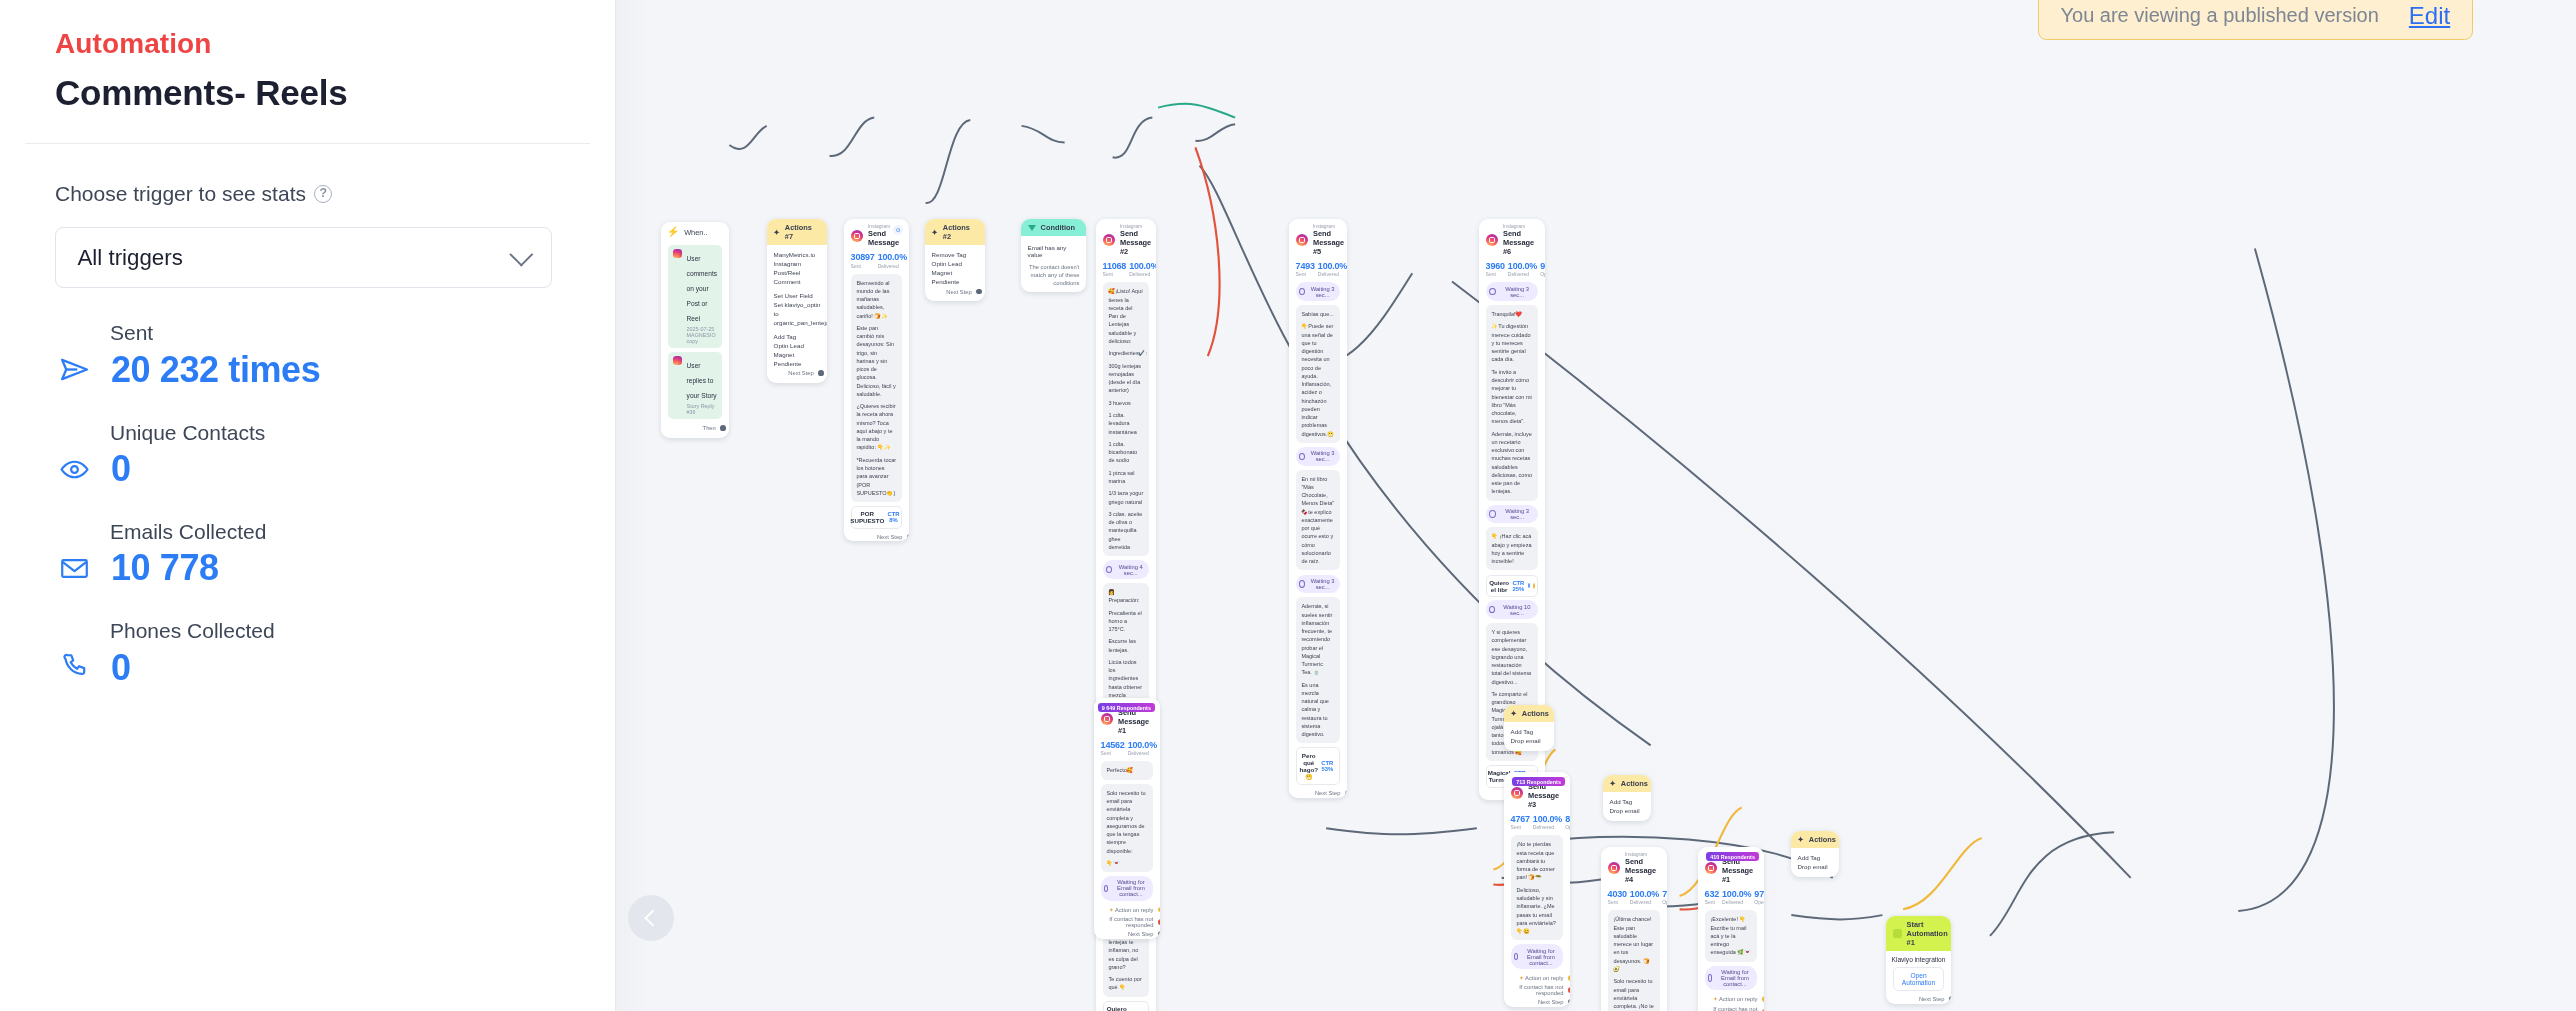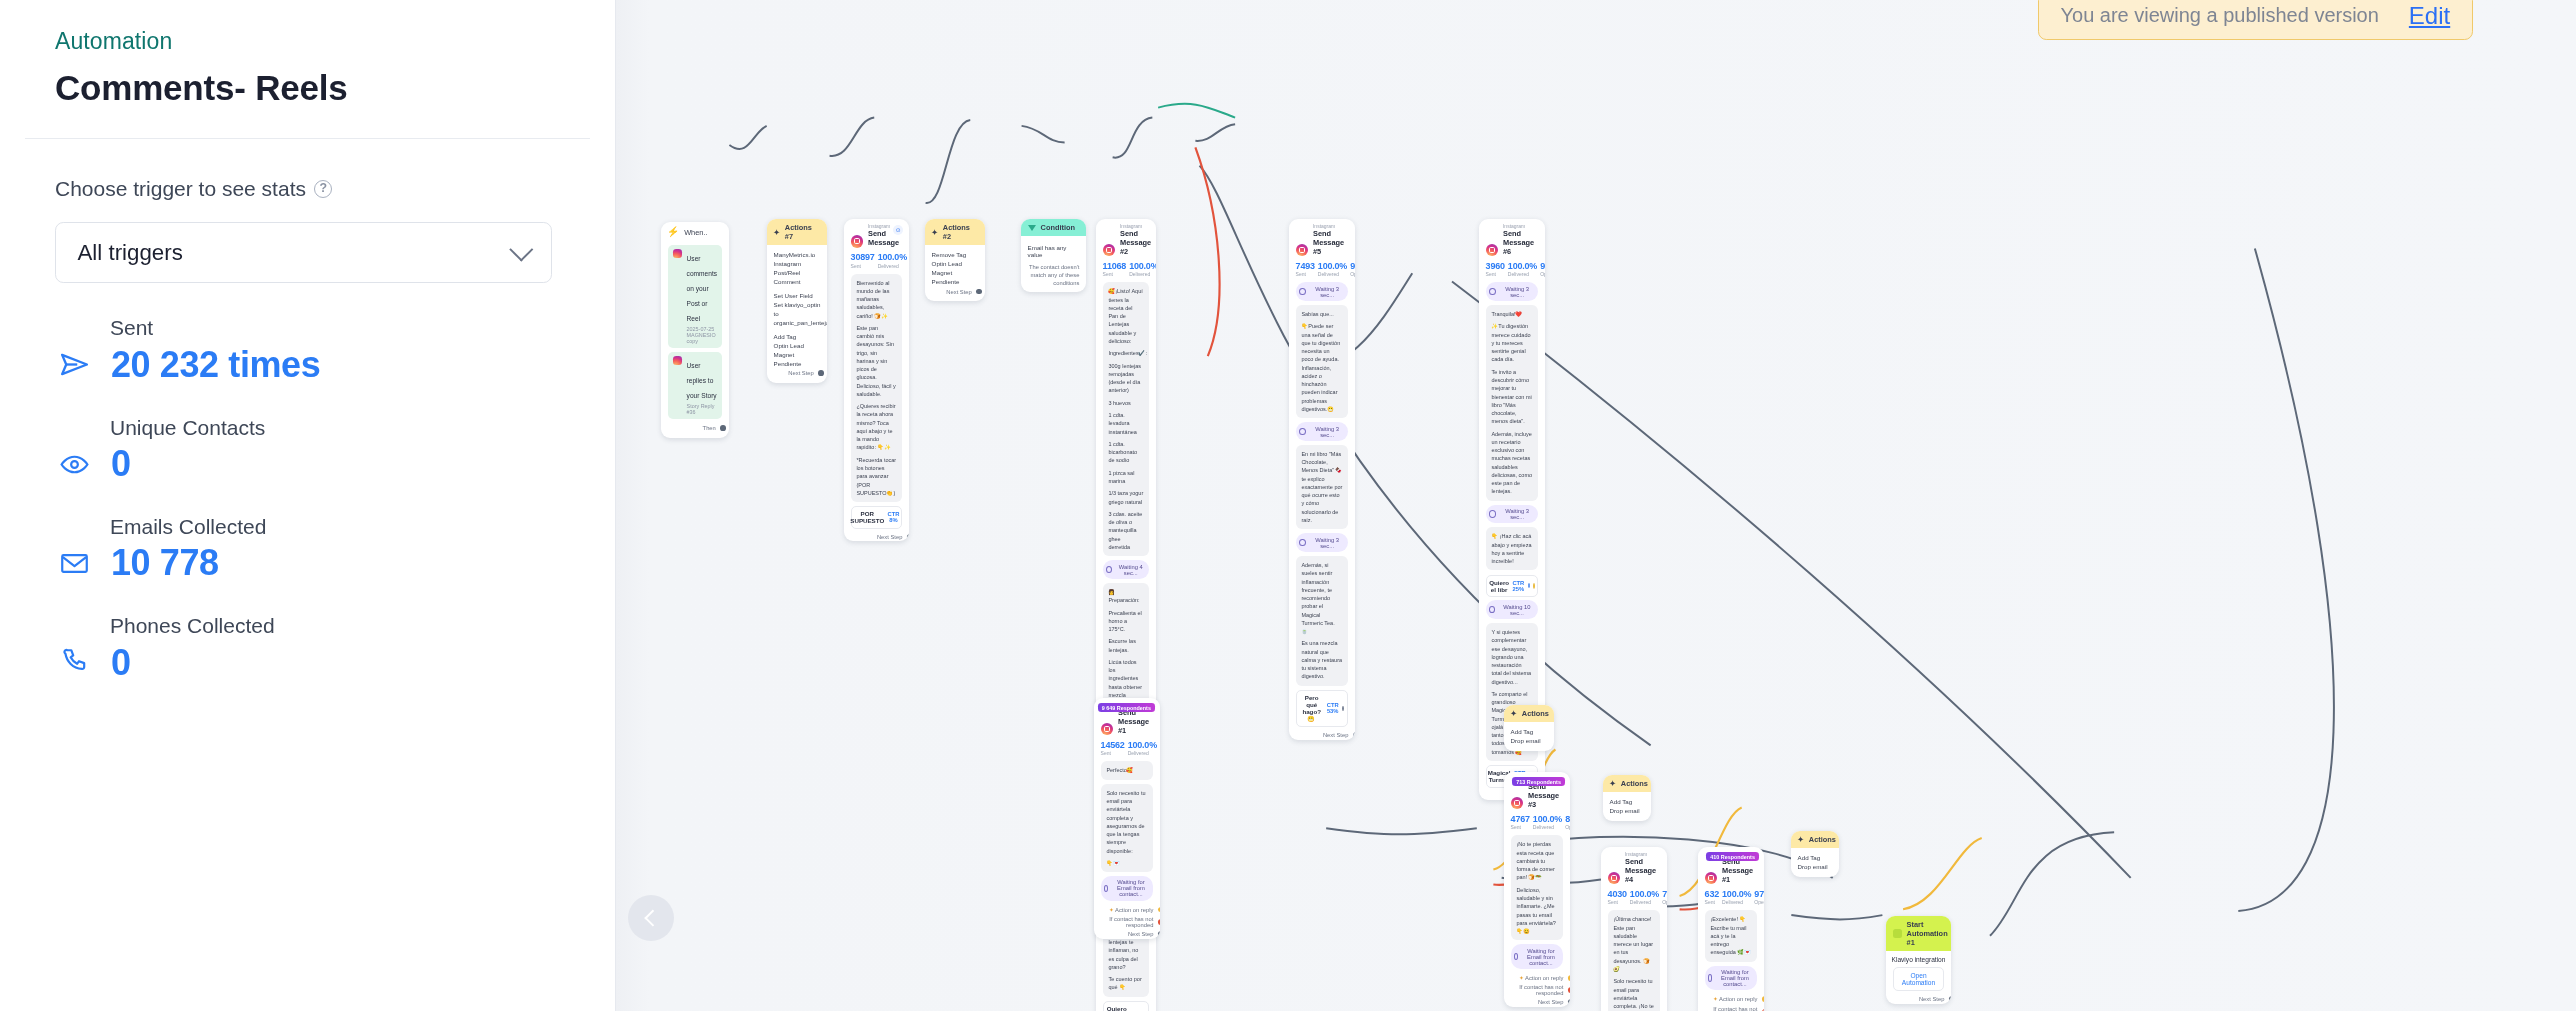--- a/index.html
+++ b/index.html
@@ -9,21 +9,21 @@
     background: #ffffff;
   }
   .app { position: relative; width: 2576px; height: 1012px; display: flex; }
 
   
   .sidebar {
     width: 616px; height: 1012px; background: #ffffff;
     border-right: 0.8px solid #e6e9ef;
     padding: 28px 55px 0 55px; position: relative; flex: none;
   }
-  .breadcrumb-label { font-size: 23px; color: #0f766e; letter-spacing: 0.1px; }
+  .breadcrumb-label { font-size: 28px; color: #ef4444; letter-spacing: 0.1px; font-weight: bold; }
   .page-title { font-size: 35px; font-weight: 700; color: #1c2030; margin-top: 13.2px; letter-spacing: -0.2px; }
   .divider { height: 0.8px; background: #e8ebf0; margin: 30px -30px 0 -30px; }
 
   .trigger-block { margin-top: 38px; }
   .trigger-label-row { display: flex; align-items: center; gap: 8.3px; }
   .trigger-label { font-size: 21px; color: #3e4757; }
   .help-icon {
     width: 18px; height: 18px; border-radius: 50%; border: 1.7px solid #a9b1c0;
     color: #8b93a3; font-size: 12.4px; line-height: 15.7px; text-align: center; font-weight: 700;
     display: inline-block;
@@ -90,21 +90,21 @@
     display: flex; gap: 5px; align-items: flex-start;
   }
   .ig-dot { width: 9px; height: 9px; border-radius: 3.3px; flex: none;
     background: radial-gradient(circle at 30% 110%, #fdc468 0%, #f55e5b 45%, #cf2f8f 70%, #8a3ab9 100%); }
   .trig-main { font-size: 6.6px; color: #2b3040; line-height: 1.25; }
   .trig-sub { font-size: 5.4px; color: #8e95a5; margin-top: 1.7px; }
 
   .when-label { font-size: 7.4px; color: #3a4051; }
   .bolt { color:#2b3040; font-size:10px; line-height:1; }
 
-  .msg-head { display: flex; align-items: flex-end; gap: 5px; padding: 5px 6.6px 1.7px 6.6px; position: relative; }
+  .msg-head { display: flex; align-items: center; gap: 5px; padding: 5px 6.6px 1.7px 6.6px; position: relative; }
   .ig-circle { width: 12.4px; height: 12.4px; border-radius: 50%; flex: none;
     background: radial-gradient(circle at 30% 110%, #fdc468 0%, #f55e5b 45%, #cf2f8f 70%, #8a3ab9 100%);
     display:flex; align-items:center; justify-content:center; }
   .ig-circle i { width:5.8px; height:5.8px; border:1.1px solid #fff; border-radius:1.7px; display:block; }
   .msg-plat { font-size: 5px; color: #9aa1b0; line-height: 1; }
   .msg-title { font-size: 7.4px; font-weight: 600; color: #262b3a; line-height: 1.2; margin-top: 0.8px; }
 
   .resp-badge {
     position: absolute; right: 5px; top: 5px; font-size: 5.4px; font-weight: 700; color: #fff;
     background: linear-gradient(90deg,#7b3fe4,#c13ad6); border-radius: 3.3px; padding: 1.7px 4.1px;
@@ -496,21 +496,21 @@
         <span style="color:#e8a53c;">✦</span> <span>Action on reply</span><span class="dot dot-yellow"></span>
       </div>
       <div class="port">
         <span>If contact has not responded</span><span class="dot dot-red"></span>
       </div>
       <div class="port">
         <span>Next Step</span><span class="dot dot-grey"></span>
       </div>
     </div>
 
-    <div class="node" style="left:673px; top:219px; width:66px;">
+    <div class="node" style="left:673px; top:219px; width:58px;">
       <div class="msg-head">
         <span class="ig-circle">
             <i></i>
           </span>
         <span>
           <div class="msg-plat">Instagram</div>
           <div class="msg-title">Send Message #5</div>
         </span>
       </div>
       <div class="metrics">

